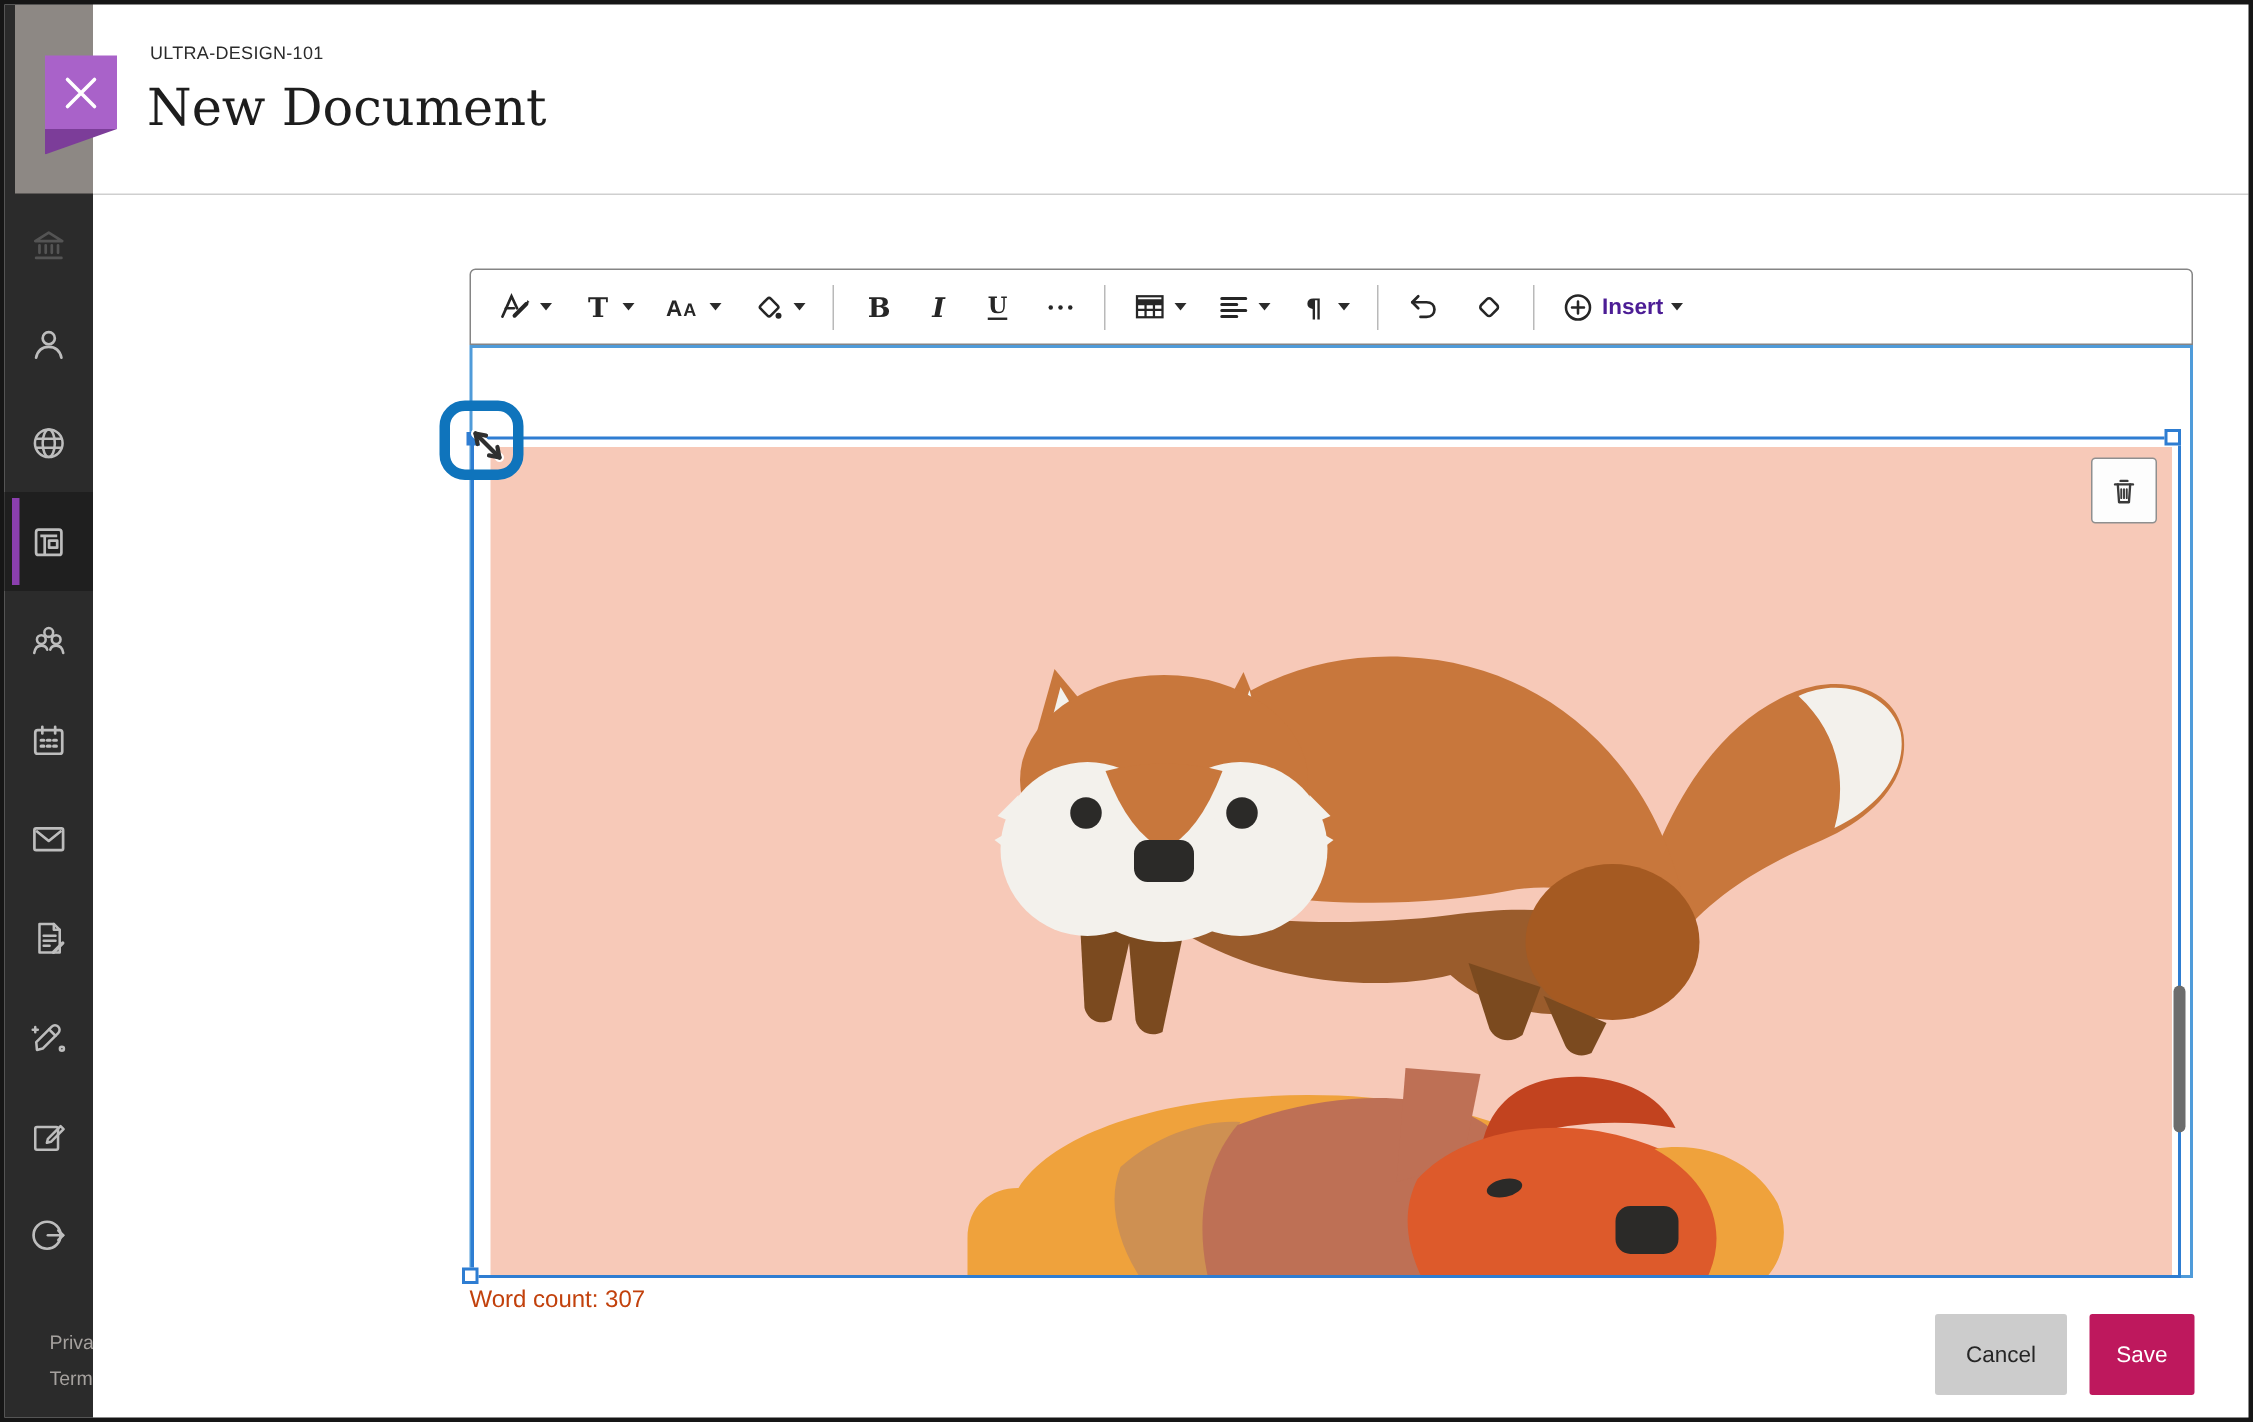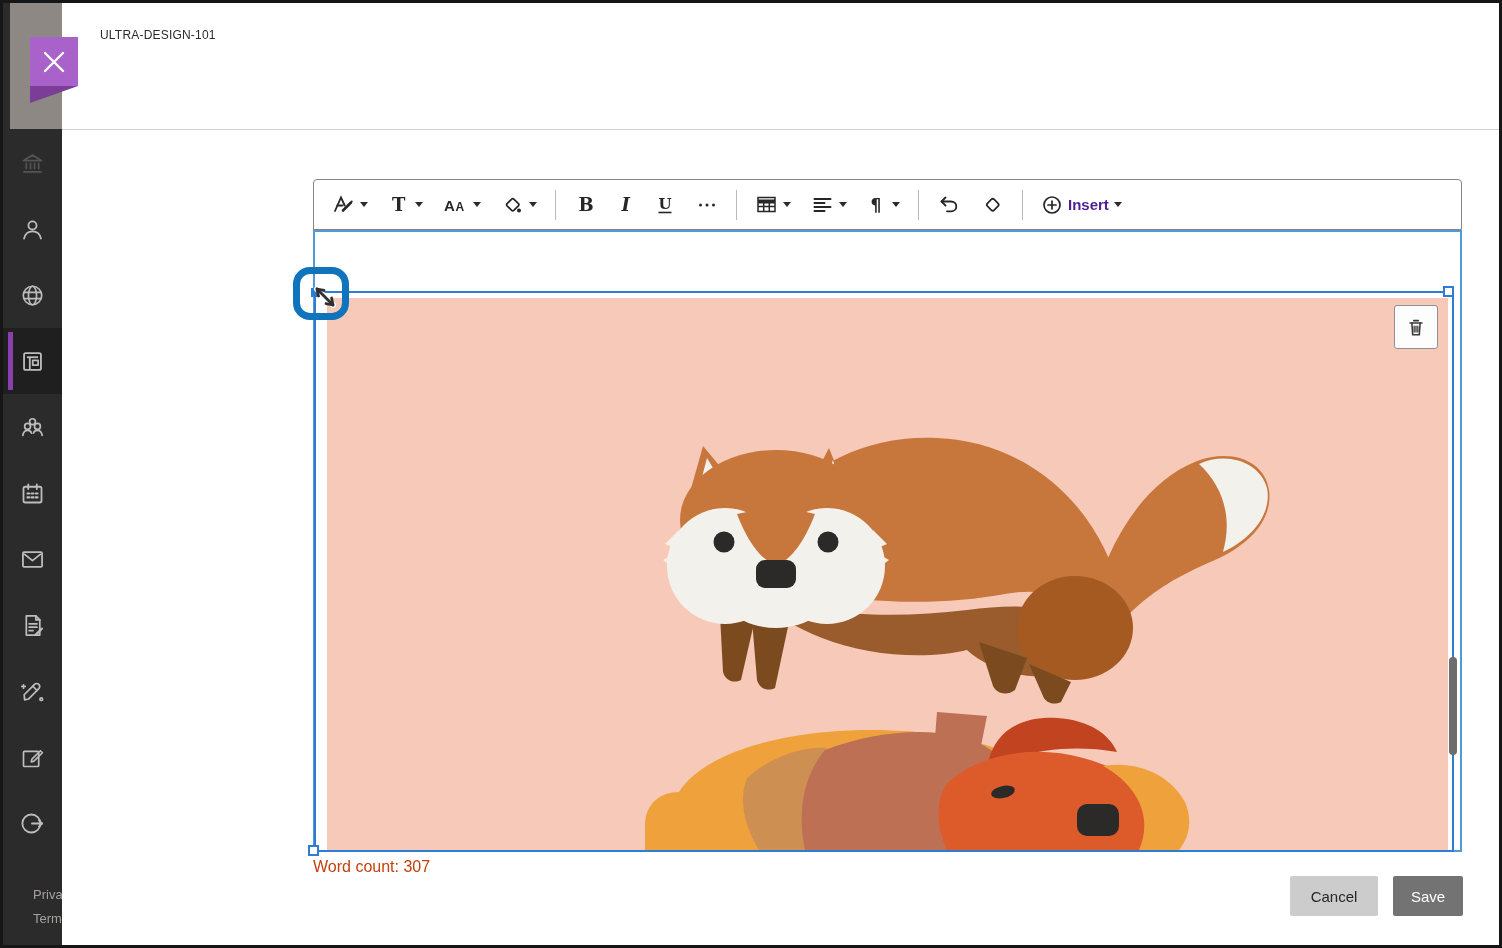--- a/index.html
+++ b/index.html
@@ -42,23 +42,23 @@
   .handle{position:absolute;width:11px;height:11px;background:#fff;border:2px solid #2e7dd2;box-sizing:border-box;z-index:8;}
   .handle.tr{left:1443px;top:286px;}
   .handle.bl{left:308px;top:845px;}
   .handle-tl{position:absolute;left:311px;top:288px;width:9px;height:9px;background:#2e7dd2;z-index:8;}
   .resize-cursor{position:absolute;left:309px;top:281px;z-index:9;}
   .annotation-ring{position:absolute;left:293px;top:267px;width:56px;height:53px;border:7px solid #0f74bc;border-radius:17px;box-sizing:border-box;z-index:10;pointer-events:none;}
   .trash-btn{position:absolute;left:1394px;top:305px;width:44px;height:44px;background:#fdfdfd;border:1px solid #8f8f8f;border-radius:3px;display:flex;align-items:center;justify-content:center;z-index:7;cursor:pointer;}
   .scroll-thumb{position:absolute;left:1449px;top:657px;width:8px;height:98px;background:#6d6d6d;border-radius:4px;z-index:7;cursor:grab;}
   .word-count{position:absolute;left:313px;top:858px;font-size:16px;color:#c2410c;z-index:5;}
 
-  .btn{position:absolute;top:876px;height:40px;border:none;border-radius:2px;font-size:15px;font-family:"Liberation Sans",sans-serif;cursor:pointer;z-index:6;}
+  .btn{position:absolute;top:876px;height:54px;border:none;border-radius:2px;font-size:15px;font-family:"Liberation Sans",sans-serif;cursor:pointer;z-index:6;}
   .btn.cancel{left:1290px;width:88px;background:#cccccc;color:#262626;}
-  .btn.save{left:1393px;width:70px;background:#737373;color:#ffffff;}
+  .btn.save{left:1393px;width:70px;background:#be185d;color:#ffffff;}
 </style>
 </head>
 <body>
 
 <div class="stage">
 
   <div class="sidebar">
     <div class="nav-row" style="top:127px">
       <svg class="nav-icon" viewBox="0 0 24 24" fill="none" stroke="#545454" stroke-width="1.6" stroke-linecap="round" stroke-linejoin="round">
         <path d="M4 9.5 L12 4.5 L20 9.5 Z"></path>
@@ -149,20 +149,21 @@
   <div class="gray-block"></div>
   <div class="bookmark">
     <div class="square">
       <svg width="48" height="49" viewBox="0 0 48 49">
         <path d="M15 16 L33 34 M33 16 L15 34" stroke="#ffffff" stroke-width="2.4" stroke-linecap="round"></path>
       </svg>
     </div>
     <div class="fold"></div>
   </div>
   <div class="breadcrumb">ULTRA-DESIGN-101</div>
+  <div class="page-title">New Document</div>
 
   <div class="toolbar">
     <button class="tb-btn">
       <svg width="23" height="23" viewBox="0 0 23 23" fill="none" stroke="#262626" stroke-width="1.8" stroke-linecap="round">
         <path d="M3 18 L9 4.5 L12.7 12.5"></path>
           <path d="M5.3 12.5 H10.6"></path>
           <path d="M11 17.5 L19 9.5" stroke-width="2.6"></path>
           <path d="M19.6 7 L21 8.4 L19 9.5 Z" fill="#262626" stroke="none"></path>
       </svg>
       <span class="caret"></span>

